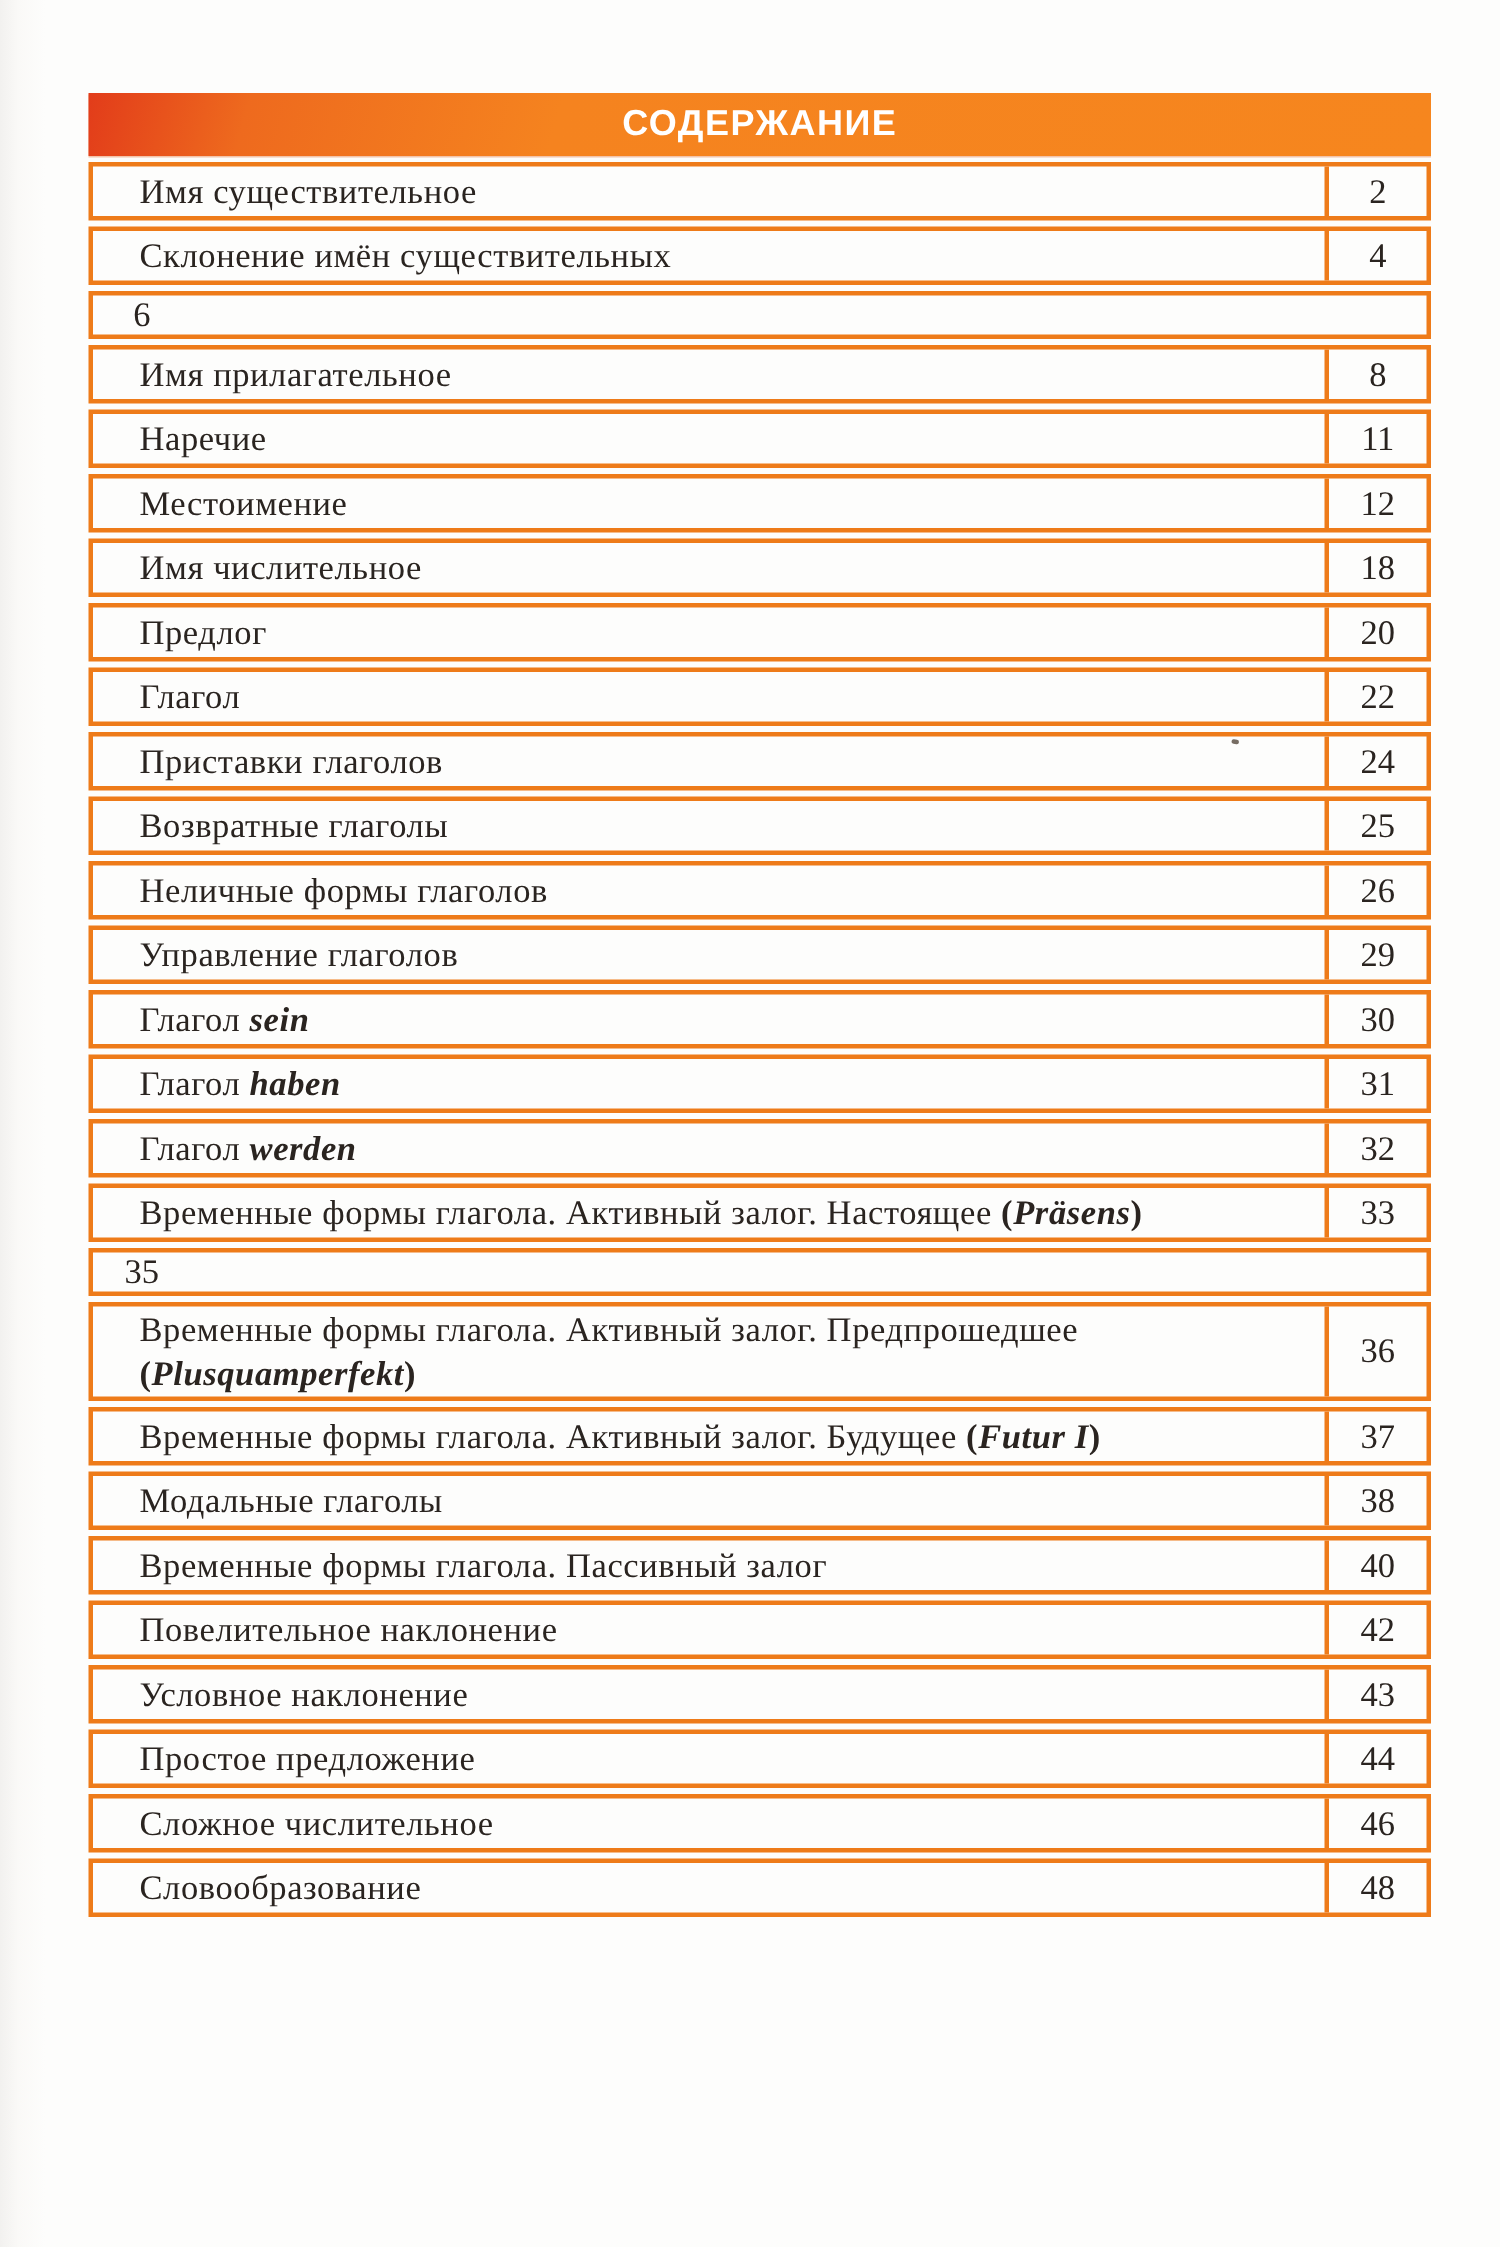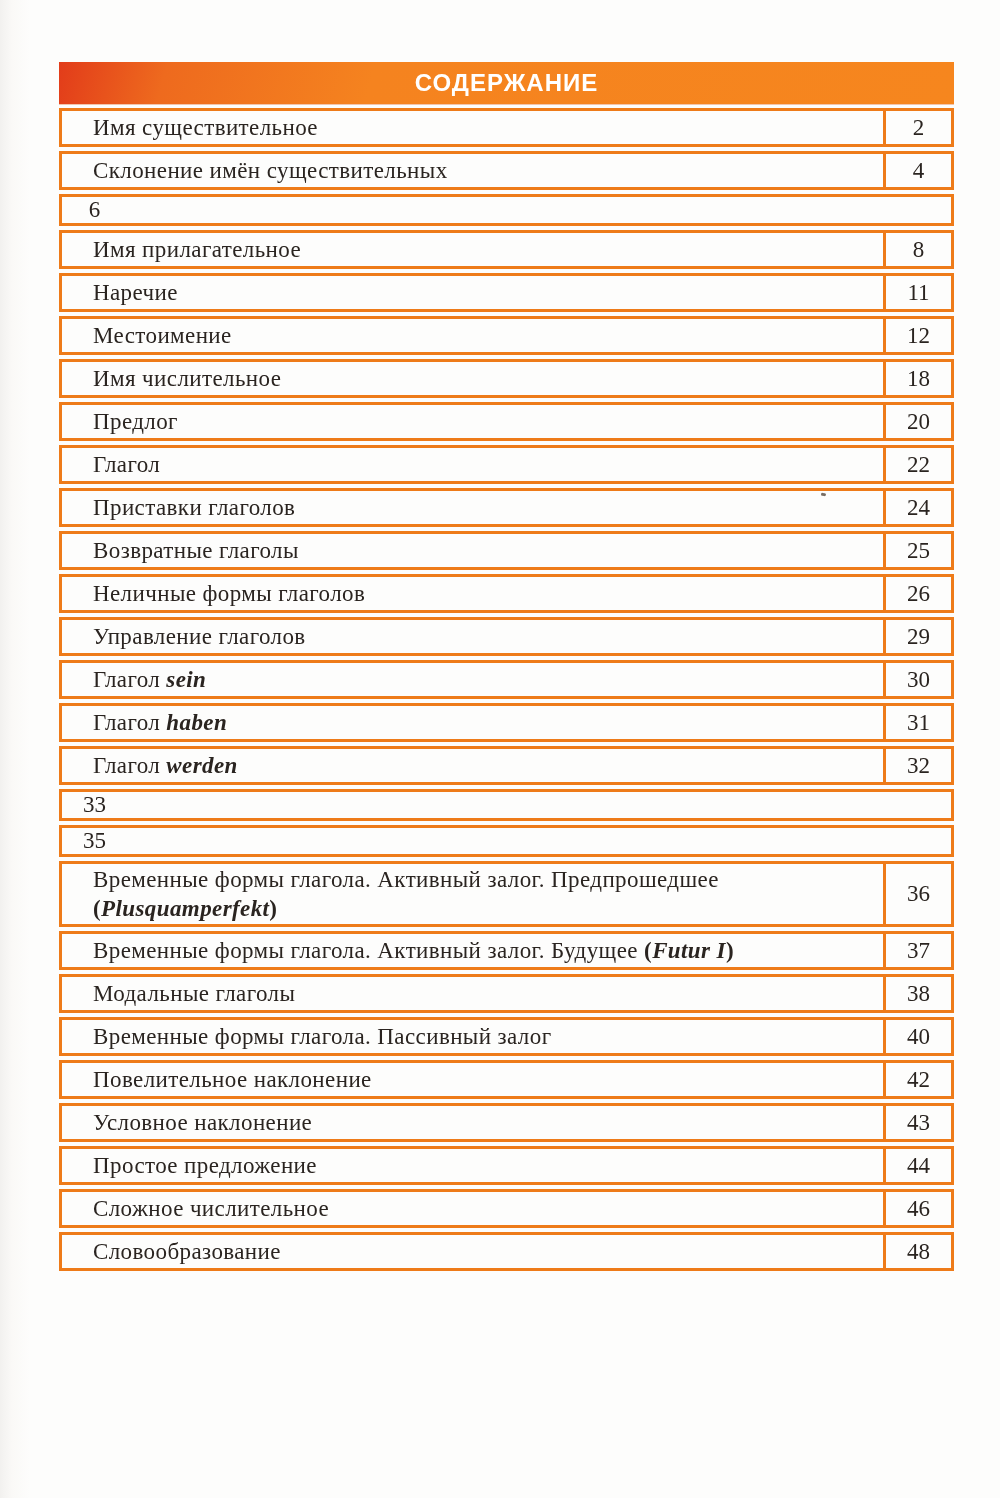--- a/index.html
+++ b/index.html
@@ -148,20 +148,23 @@
           </div>
           <div class="cell-page">31</div>
         </div>
         <div class="toc-row">
           <div class="cell-title">
             <div class="title-text"><span>Глагол </span><span class="seg-bi">werden</span></div>
           </div>
           <div class="cell-page">32</div>
         </div>
         <div class="toc-row">
+          <div class="cell-title">
+            <div class="title-text"><span>Временные формы глагола. Активный залог. Настоящее </span><span class="seg-b">(</span><span class="seg-bi">Präsens</span><span class="seg-b">)</span></div>
+          </div>
           <div class="cell-page">33</div>
         </div>
         <div class="toc-row">
           <div class="cell-page">35</div>
         </div>
         <div class="toc-row">
           <div class="cell-title">
             <div class="title-text"><span>Временные формы глагола. Активный залог. Предпрошедшее</span><br><span class="seg-b">(</span><span class="seg-bi">Plusquamperfekt</span><span class="seg-b">)</span></div>
           </div>
           <div class="cell-page">36</div>

